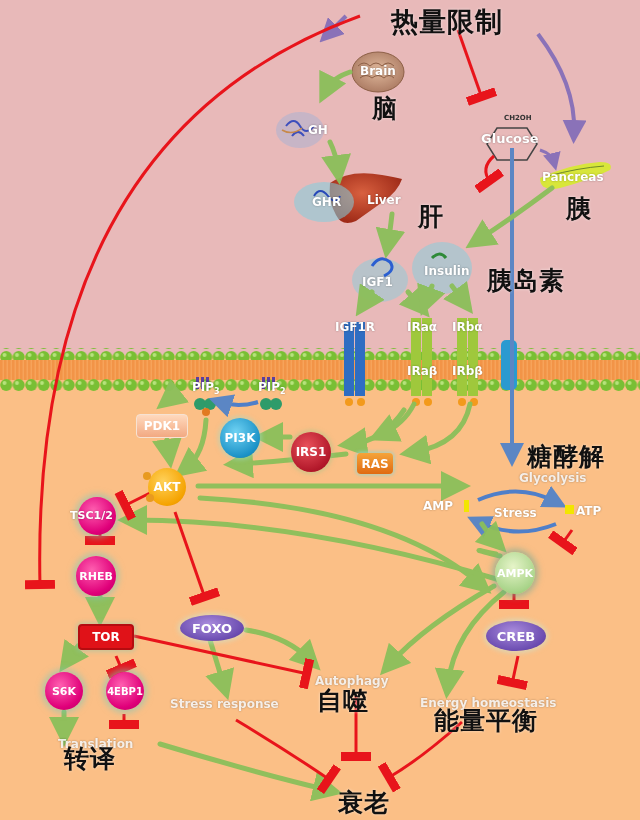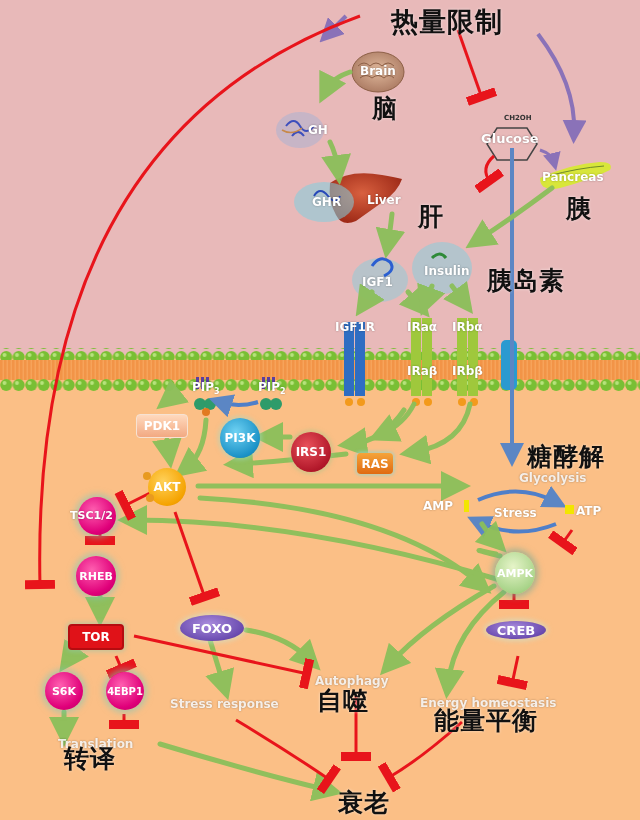--- a/index.html
+++ b/index.html
@@ -244,33 +244,33 @@
   <div class="node circle" style="left:148px; top:468px; width:38px; height:38px; font-size:12px;
               background:radial-gradient(circle at 40% 35%, #ffd15a, #f5a300 70%, #d88600);">AKT</div>
   <div class="node circle" style="left:143px; top:472px; width:8px; height:8px; background:#e89a20;"></div>
   <div class="node circle" style="left:146px; top:494px; width:8px; height:8px; background:#e89a20;"></div>
 
   <div class="node circle magenta" style="left:78px; top:497px; width:38px; height:38px;"></div>
   <div class="label-en" style="left:70px; top:509px; font-size:11px;">TSC1/2</div>
 
   <div class="node circle magenta" style="left:76px; top:556px; width:40px; height:40px;">RHEB</div>
 
-  <div class="node rect-tag" style="left:68px; top:624px; width:52px; height:22px; background:#e01218; border:2px solid #b50c10;
+  <div class="node rect-tag" style="left:78px; top:624px; width:52px; height:22px; background:#e01218; border:2px solid #b50c10;
               box-shadow:0 0 4px 2px rgba(150,200,170,0.5);text-align:center;">TOR</div>
 
   <div class="node circle magenta" style="left:45px; top:672px; width:38px; height:38px;">S6K</div>
   <div class="node circle magenta" style="left:106px; top:672px; width:38px; height:38px; font-size:10px;">4EBP1</div>
 
   <div class="node oval-purple" style="left:180px; top:615px; width:64px; height:26px;">FOXO</div>
 
   <div class="node circle" style="left:495px; top:552px; width:40px; height:42px; font-size:11px;
               background:radial-gradient(circle at 45% 35%, #e6f4c8, #a9d48a 70%, #8cbf6a);
               box-shadow:0 0 6px 3px rgba(110,170,150,0.6);">AMPK</div>
 
-  <div class="node oval-purple" style="left:486px; top:621px; width:60px; height:18px;">CREB</div>
+  <div class="node oval-purple" style="left:486px; top:621px; width:60px; height:30px;">CREB</div>
 
   <div class="label-en" style="left:423px; top:499px;">AMP</div>
   <div class="label-en" style="left:576px; top:504px;">ATP</div>
   <div class="label-en" style="left:494px; top:506px;">Stress</div>
   <div class="label-en faint" style="left:471px; top:471px;margin-left:48px;">Glycolysis</div>
   <div class="label-cn" style="left:527px; top:440px;">糖酵解</div>
 
   <div class="label-en faint" style="left:58px; top:737px;">Translation</div>
   <div class="label-cn" style="left:64px; top:742px;">转译</div>
 

